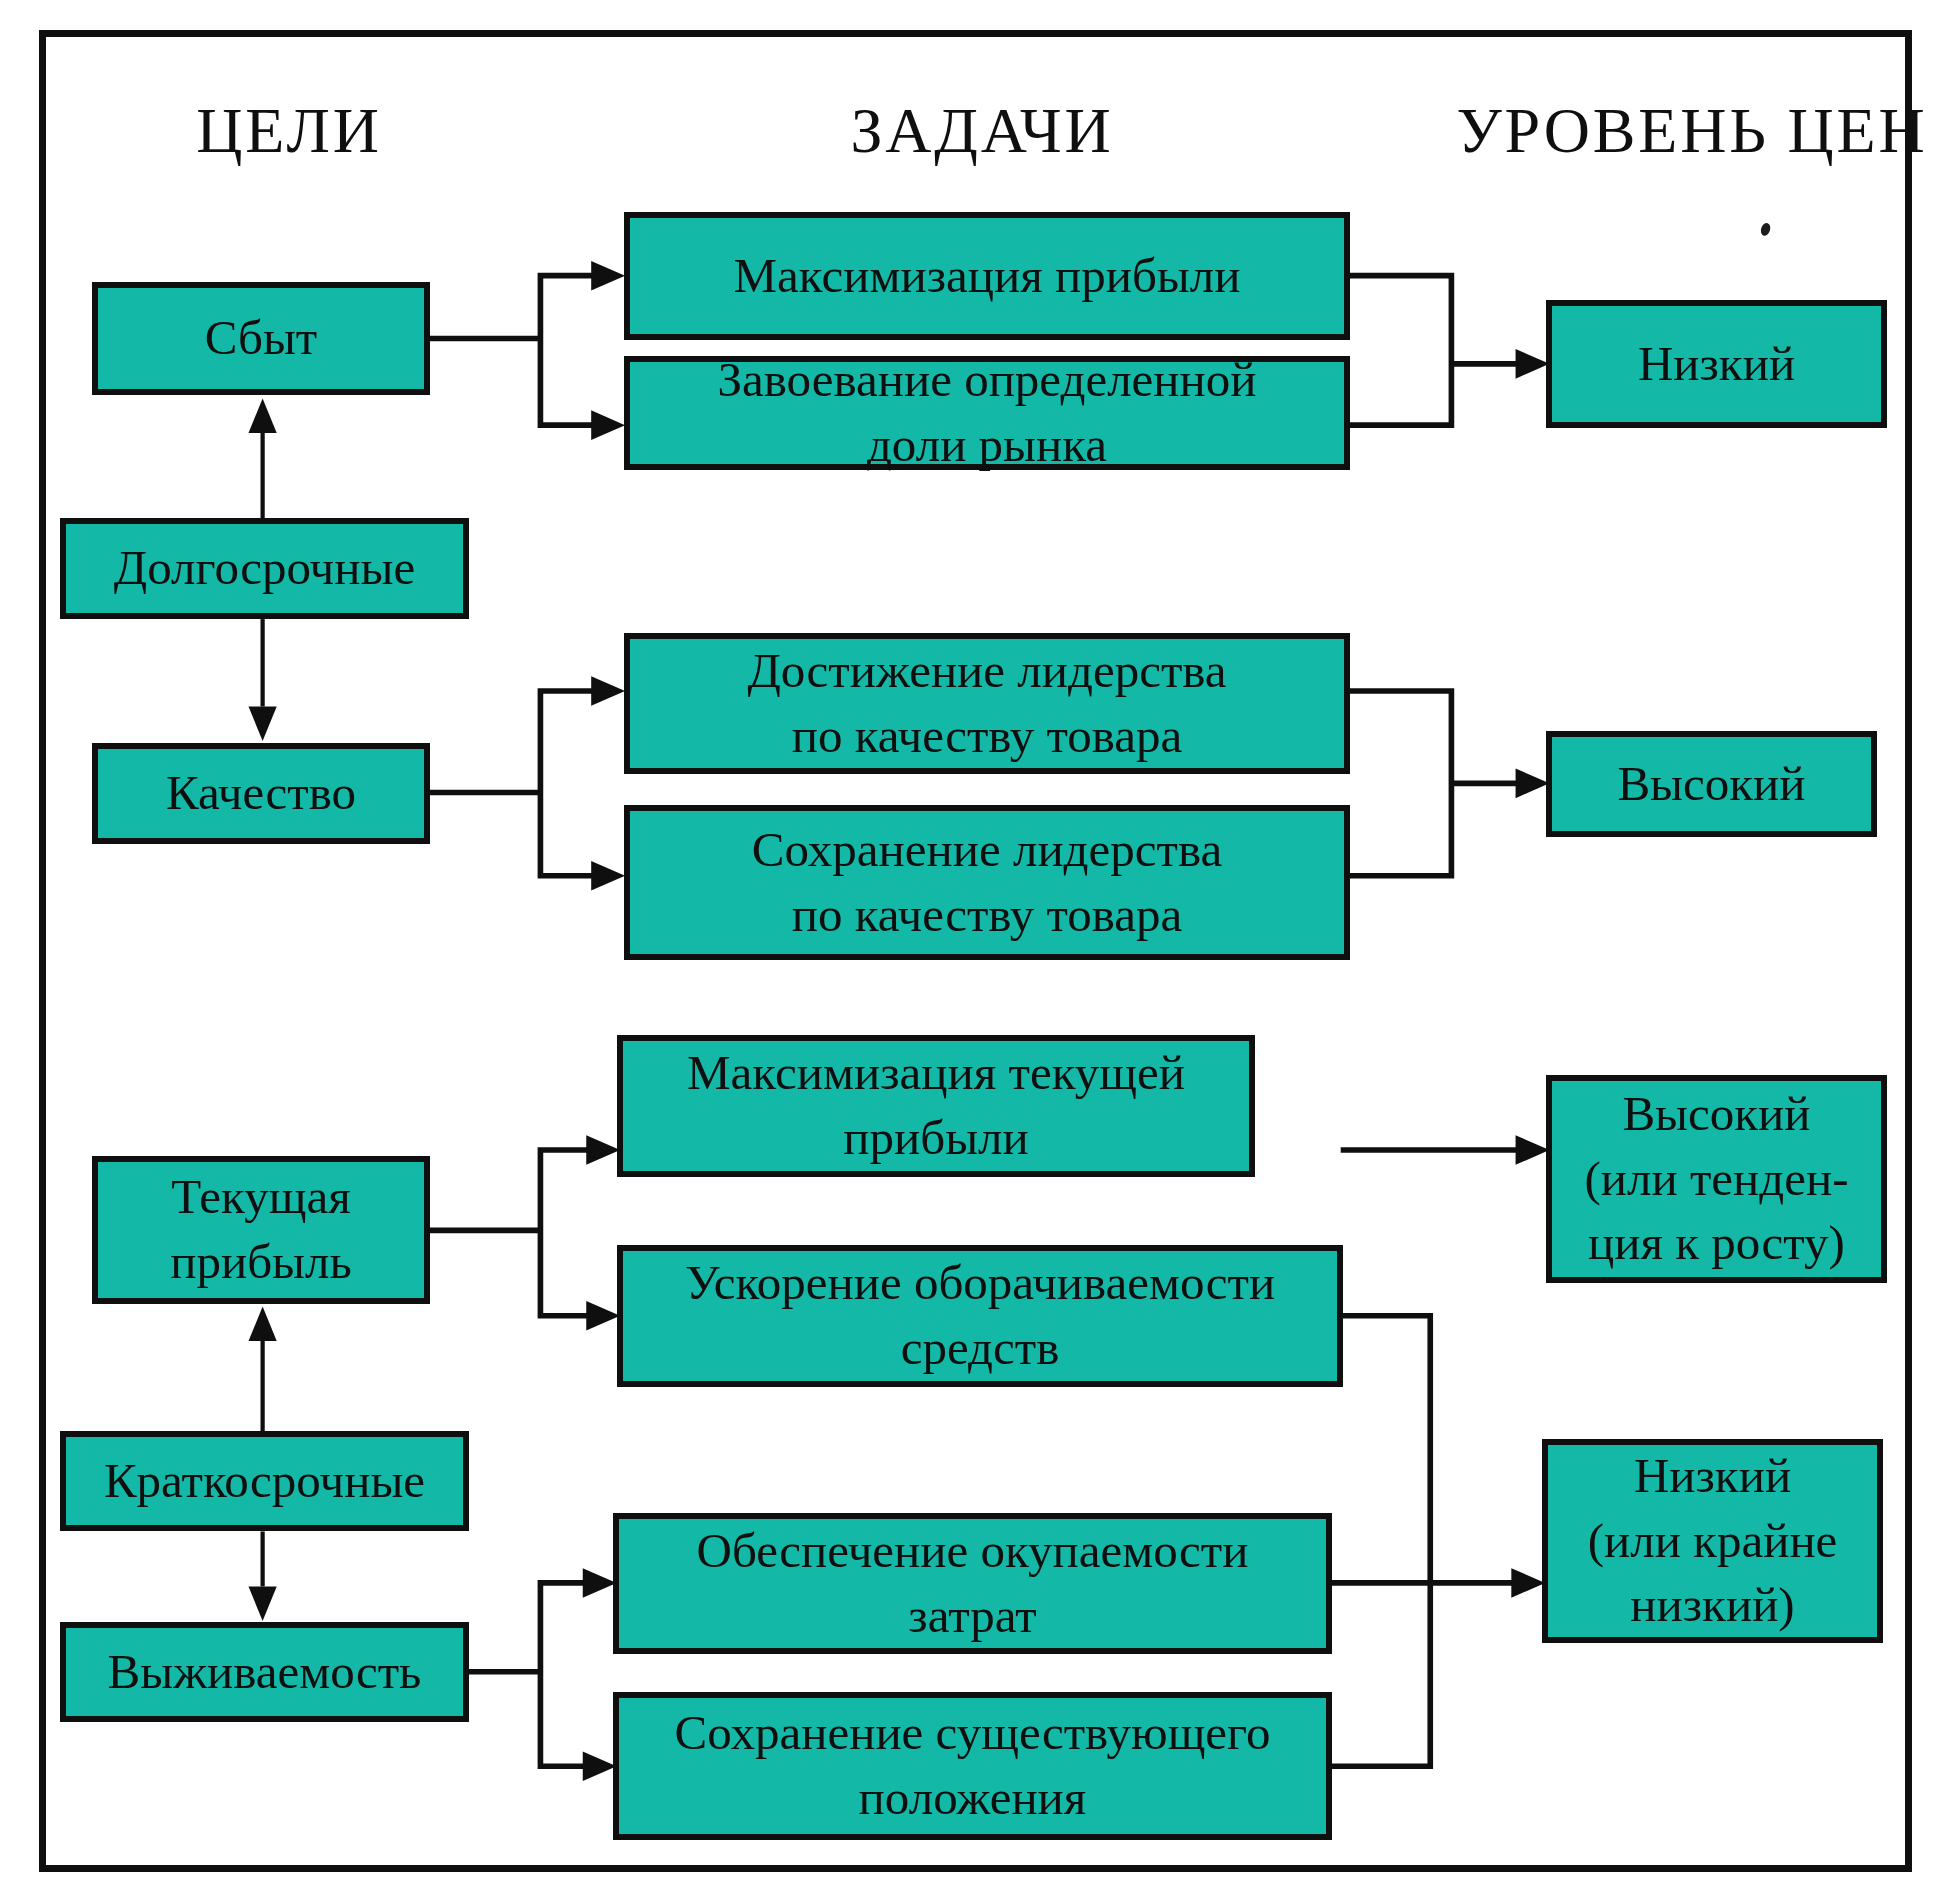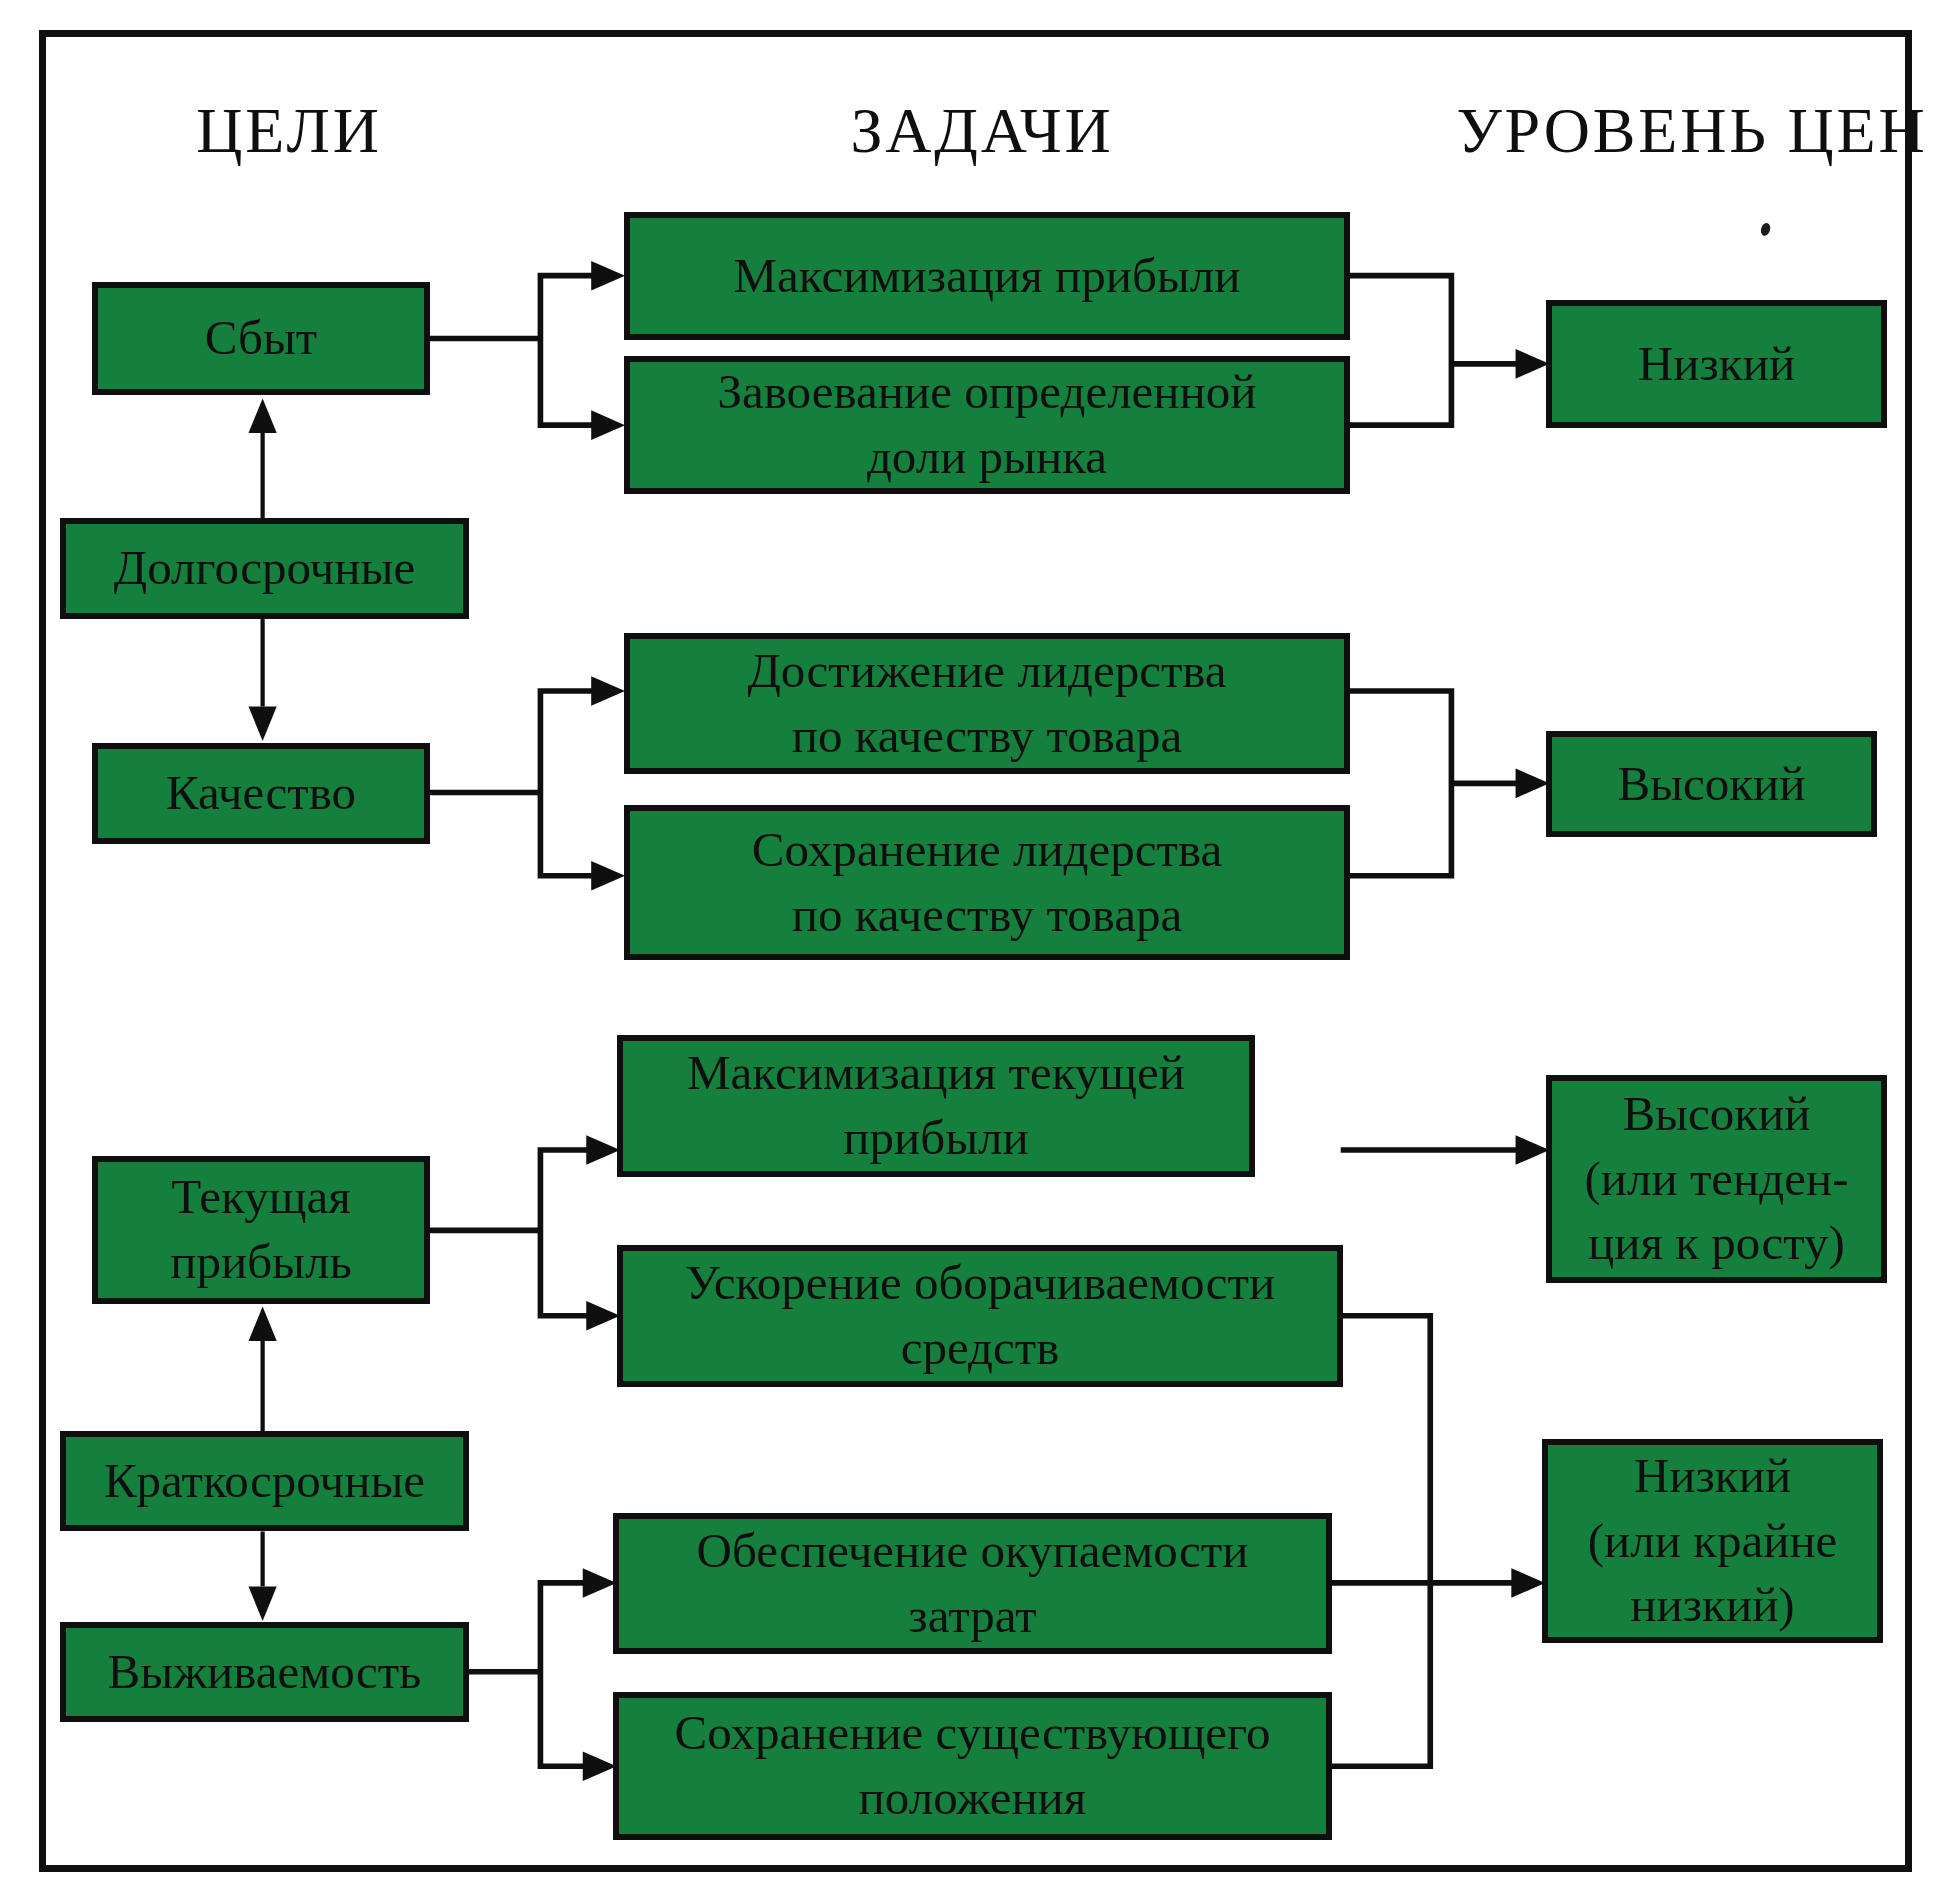--- a/index.html
+++ b/index.html
@@ -11,21 +11,21 @@
   .frame{
     position:absolute;left:39px;top:30px;width:1873px;height:1842px;
     border:7px solid #0f0f0f;box-sizing:border-box;background:transparent;z-index:0;
   }
   .col-header{
     position:absolute;transform:translateX(-50%);font-size:64px;letter-spacing:2.8px;
     white-space:nowrap;z-index:3;
   }
   .node{
     position:absolute;display:flex;align-items:center;justify-content:center;
-    text-align:center;border:6.3px solid #0f0f0f;background:#15803d;box-sizing:border-box;
+    text-align:center;border:6.3px solid #0f0f0f;background:#14b8a6;box-sizing:border-box;
     font-size:49px;line-height:1.32;white-space:pre-line;z-index:2;padding:0 7px;
   }
   svg.wires{position:absolute;left:0;top:0;z-index:1;}
   .wire{stroke:#0f0f0f;stroke-width:8;fill:none;stroke-linecap:square;}
   .wire-thin{stroke:#0f0f0f;stroke-width:6;fill:none;stroke-linecap:butt;}
   .arrowhead{fill:#0f0f0f;stroke:none;}
   .artifact{position:absolute;background:#1c1c1c;border-radius:50%;z-index:3;}
 </style>
 </head>
 <body>
@@ -100,21 +100,21 @@
 
   <div class="node" style="left:92px;top:282px;width:338px;height:113px;">Сбыт</div>
   <div class="node" style="left:60px;top:518px;width:409px;height:101px;">Долгосрочные</div>
   <div class="node" style="left:92px;top:743px;width:338px;height:101px;">Качество</div>
   <div class="node" style="left:92px;top:1156px;width:338px;height:148px;">Текущая
 прибыль</div>
   <div class="node" style="left:60px;top:1431px;width:409px;height:100px;">Краткосрочные</div>
   <div class="node" style="left:60px;top:1622px;width:409px;height:100px;">Выживаемость</div>
 
   <div class="node" style="left:624px;top:212px;width:726px;height:128px;">Максимизация прибыли</div>
-  <div class="node" style="left:624px;top:356px;width:726px;height:138px;">Завоевание определенной
+  <div class="node" style="left:624px;top:356px;width:726px;height:114px;">Завоевание определенной
 доли рынка</div>
   <div class="node" style="left:624px;top:621px;width:726px;height:141px;margin-top:12px;">Достижение лидерства
 по качеству товара</div>
   <div class="node" style="left:624px;top:805px;width:726px;height:155px;">Сохранение лидерства
 по качеству товара</div>
   <div class="node" style="left:617px;top:1035px;width:638px;height:142px;">Максимизация текущей
 прибыли</div>
   <div class="node" style="left:617px;top:1245px;width:726px;height:142px;">Ускорение оборачиваемости
 средств</div>
   <div class="node" style="left:613px;top:1513px;width:719px;height:141px;">Обеспечение окупаемости

